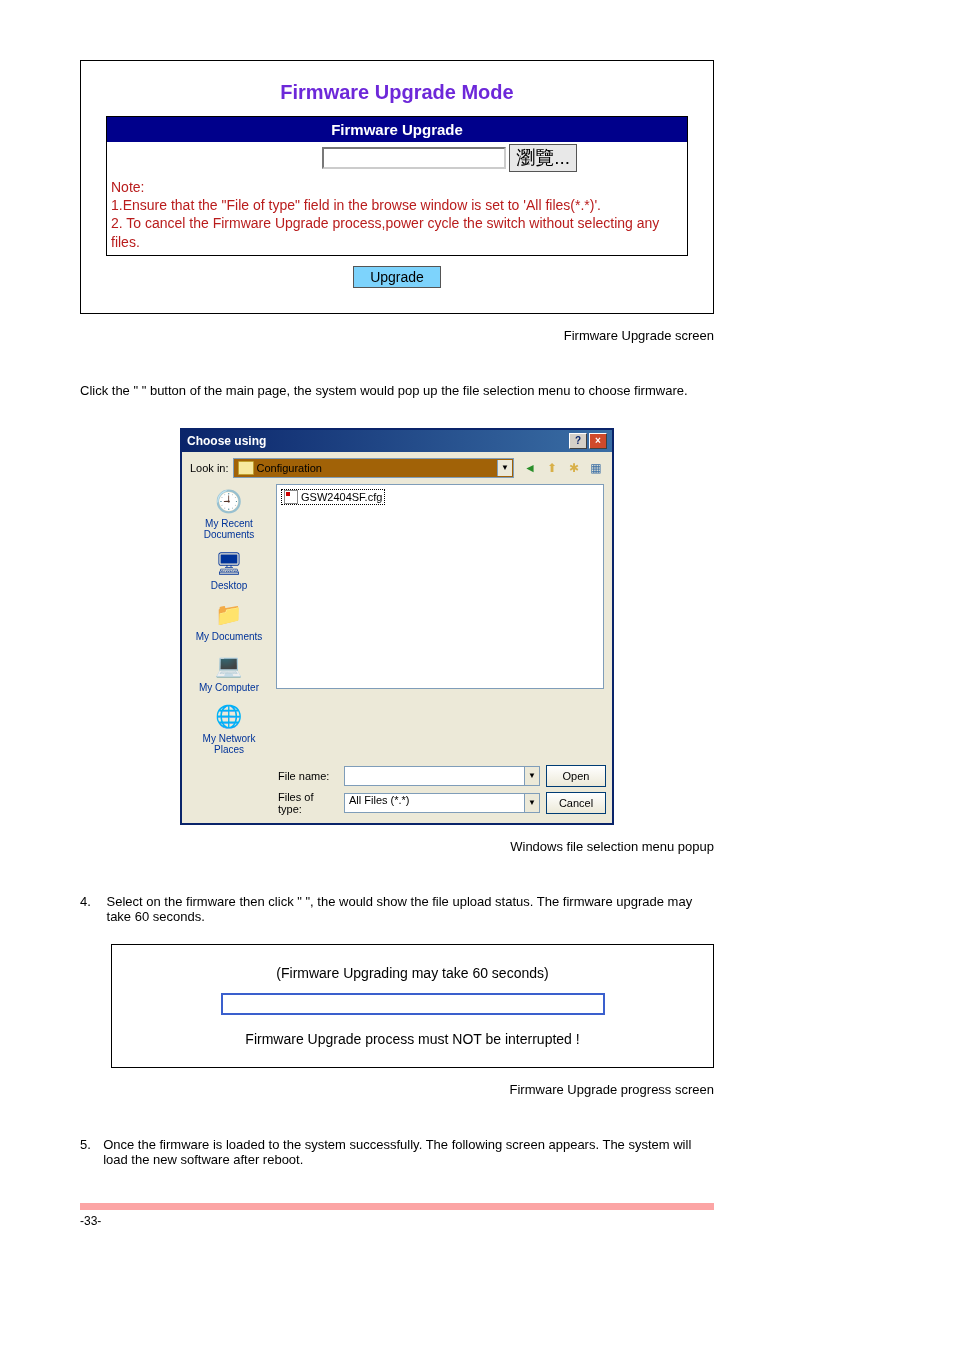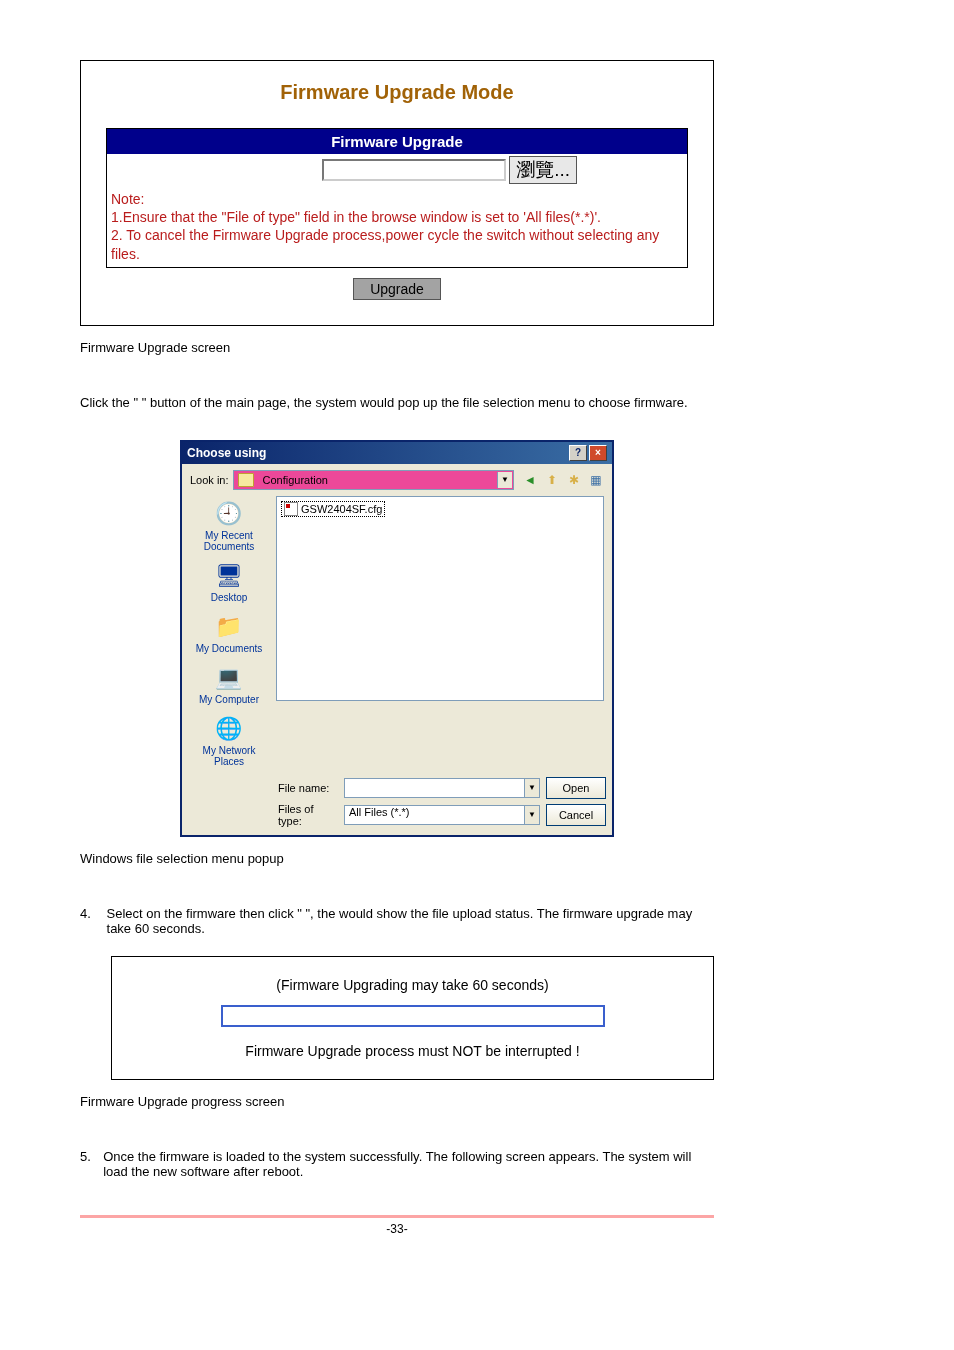--- a/index.html
+++ b/index.html
@@ -13,23 +13,23 @@
     box-sizing: border-box;
   }
   .outer-panel {
     border: 1px solid #000;
     padding: 10px 25px 25px 25px;
     background: #fff;
   }
   .panel-title {
     text-align: center;
     font-weight: bold;
-    color: #a16207;
+    color: #6d28d9;
     font-size: 20px;
-    padding: 10px 0 24px 0;
+    padding: 10px 0 12px 0;
   }
   .inner-box {
     border: 1px solid #000;
     background: #fff;
   }
   .section-header {
     background: #00008B;
     color: #fff;
     font-weight: bold;
     text-align: center;
@@ -70,26 +70,26 @@
     padding: 2px 4px 4px 4px;
     line-height: 1.3;
   }
   .upgrade-row {
     text-align: center;
     padding: 10px 0 0 0;
   }
   .upgrade-btn {
     display: inline-block;
     border: 1px solid #555;
-    background: #a3a3a3;
+    background: #7dd3fc;
     font-size: 14px;
     padding: 2px 16px;
   }
   .caption {
-    text-align: left;
+    text-align: right;
     font-size: 13px;
     margin: 14px 0 40px 0;
   }
   .body-text {
     font-size: 13px;
     margin: 6px 0 30px 0;
   }
   
   .dialog {
     width: 430px;
@@ -119,25 +119,25 @@
   }
   .tb-btn.close { background:#d04a2b; color:#fff;}
   .tb-btn.help { color:#0a246a;}
   .dlg-top {
     display:flex; align-items:center; gap:4px;
     padding:6px 8px;
   }
   .lookin-combo {
     flex:1;
     border:1px solid #7f9db9;
-    background:#ec4899;
+    background:#a16207;
     height:18px;
     display:flex; align-items:center;
     padding:0 4px;
-    gap:9px;
+    gap:3px;
     position:relative;
   }
   .combo-arrow {
     position:absolute; right:1px; top:1px; bottom:1px; width:14px;
     background:#ece9d8; border-left:1px solid #7f9db9;
     display:flex; align-items:center; justify-content:center;
     font-size:8px;
   }
   .folder-icon {
     width:14px; height:12px;
@@ -215,22 +215,21 @@
     font-size:14px;
     margin-left:31px;
   }
   .progress-bar {
     width:380px; height:18px;
     margin:12px auto 16px auto;
     border:2px solid #3a5fcd;
     background:#fff;
   }
   .page-num {
-    border-top:3px solid #fca5a5;
-    text-align:center;
+    border-top:7px solid #fca5a5;
     font-size:12px;
     padding-top:4px;
     margin-top:36px;
   }
 </style>
 </head>
 <body>
 
 <div class="outer-panel">
   <div class="panel-title">Firmware Upgrade Mode</div>

